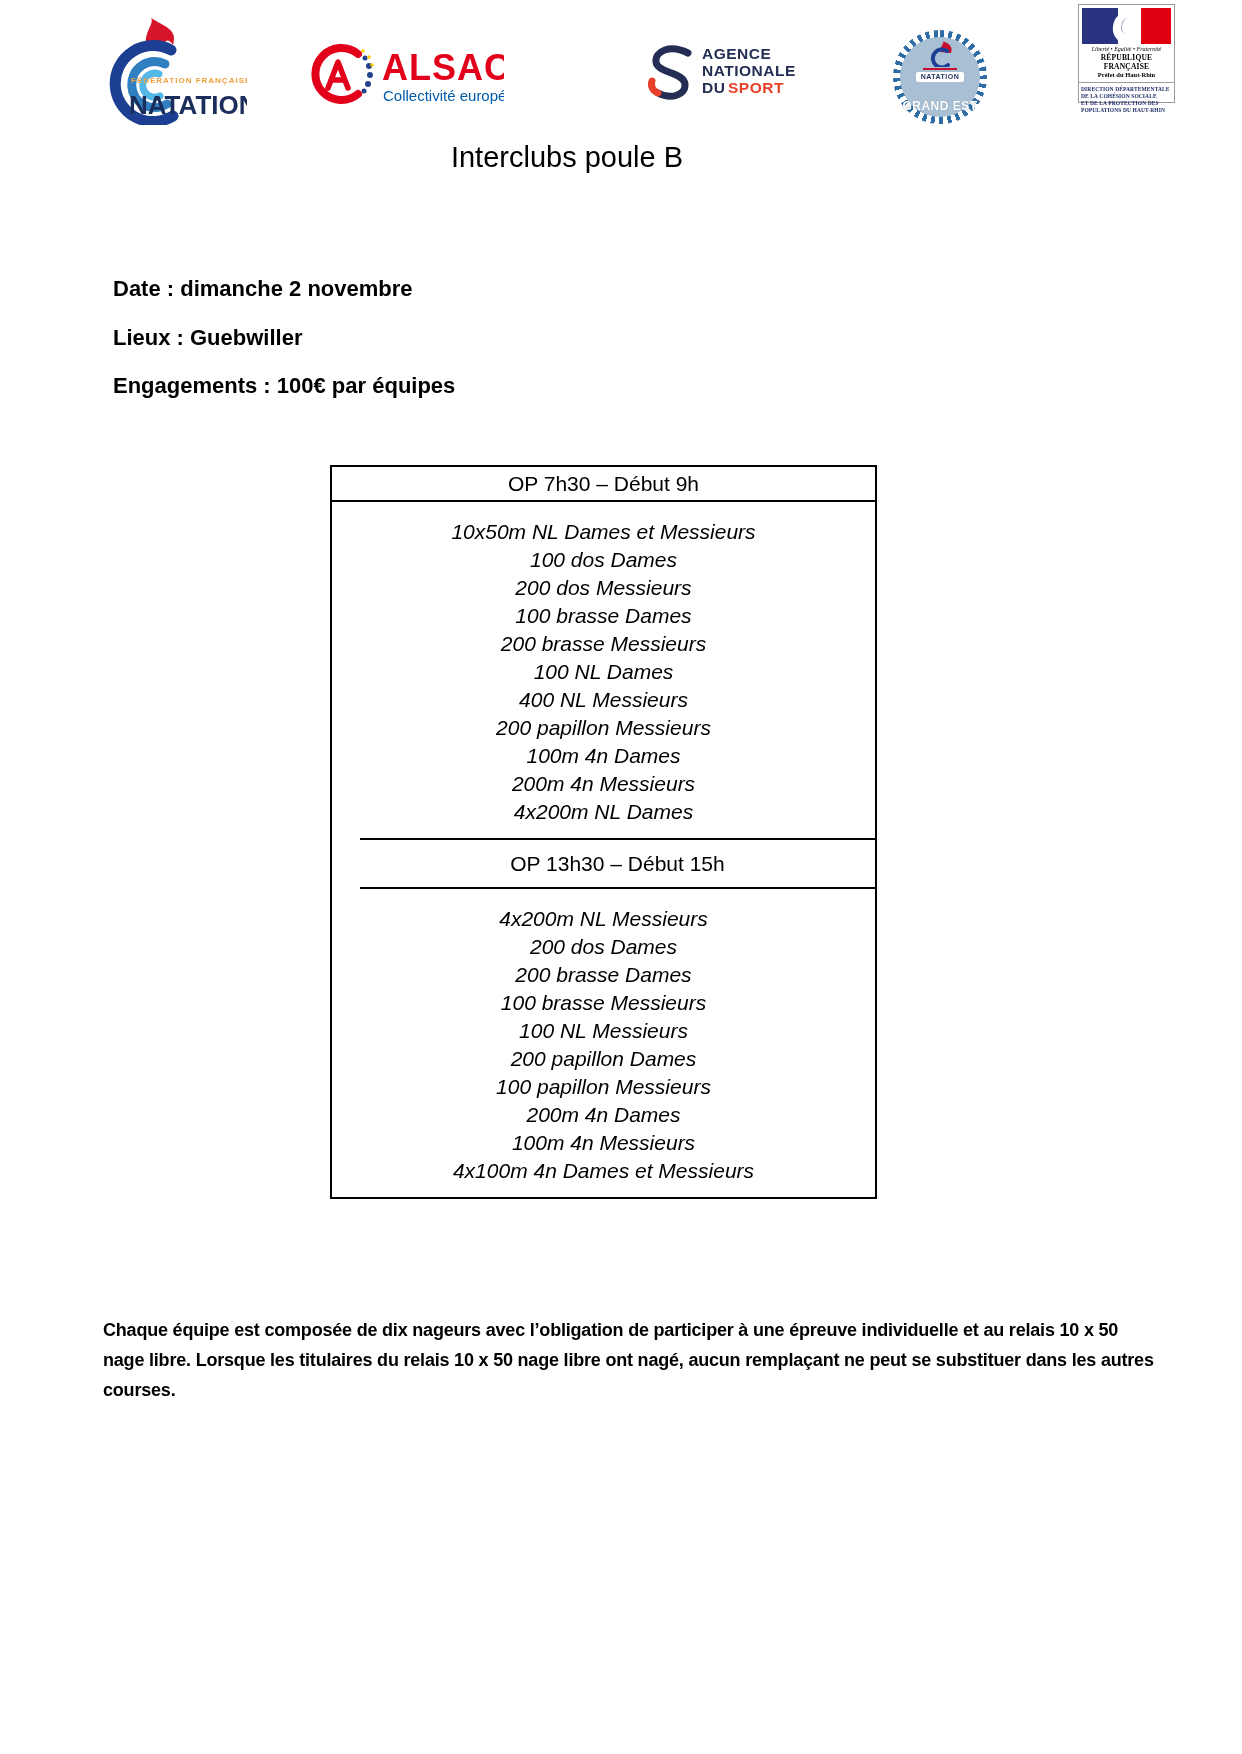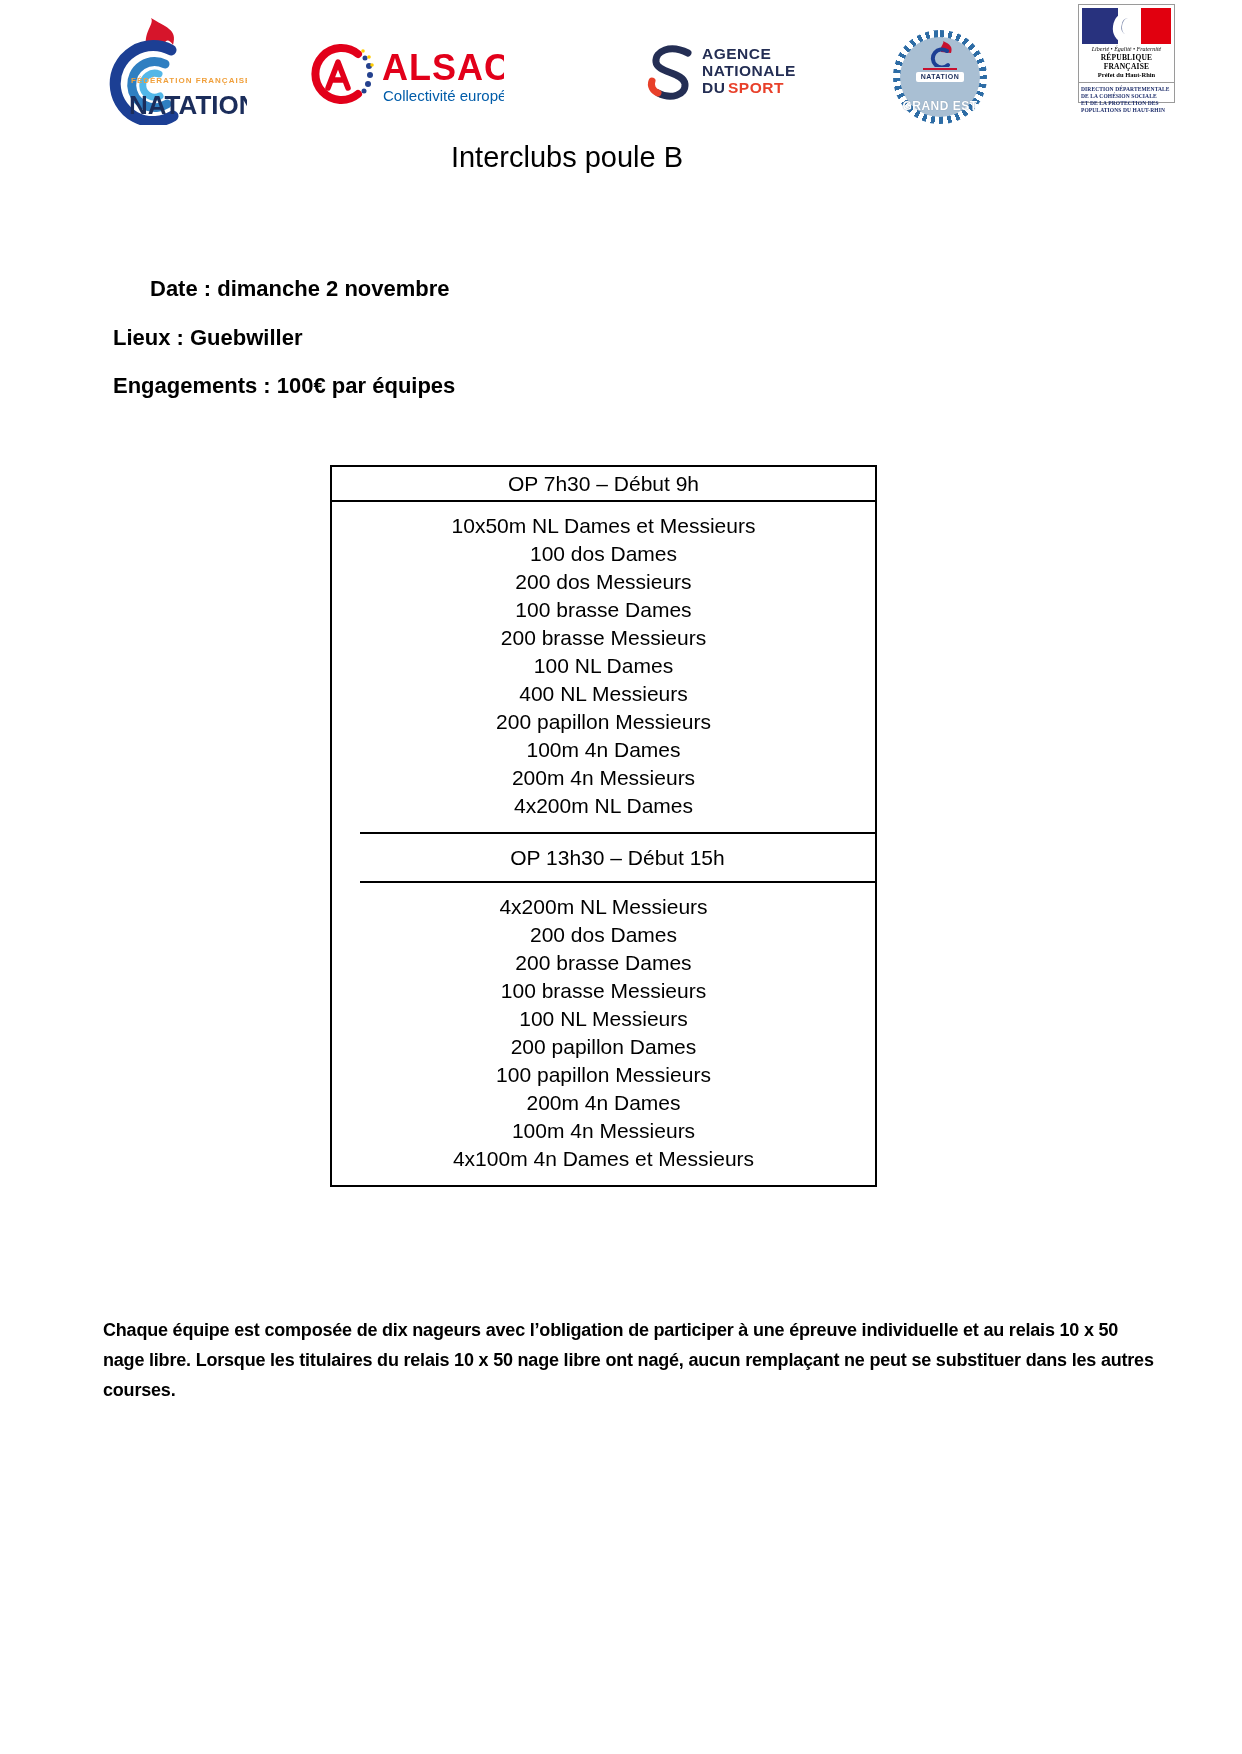--- a/index.html
+++ b/index.html
@@ -39,28 +39,28 @@
   .pref-rep{font-weight:bold;font-size:7.5px;text-align:center;line-height:9px;letter-spacing:.2px;}
   .pref-prefet{font-weight:bold;font-size:6.5px;text-align:center;line-height:8px;}
   .pref-dir{border-top:1px solid #9a9a9a;margin-top:3px;padding:3px 2px 0;
     color:#1d2d6b;font-weight:bold;font-size:5.5px;text-align:left;line-height:7px;letter-spacing:.1px;}
   .pref-dir div{white-space:nowrap;}
 
   
   .doc-title{position:absolute;top:140px;left:0;width:1134px;text-align:center;
     font-size:29px;font-weight:normal;line-height:34px;}
   .info-line{position:absolute;left:113px;font-weight:bold;font-size:22px;line-height:26px;}
-  .info-date{top:276px;margin-left:37px;} .info-lieux{top:325px;} .info-eng{top:373px;}
+  .info-date{top:276px;} .info-lieux{top:325px;} .info-eng{top:373px;}
 
   
   .schedule{position:absolute;left:330px;top:465px;width:543px;border:2px solid #000;
     text-align:center;font-size:21px;}
   .session-header{border-bottom:2px solid #000;padding:4px 15px;line-height:25px;}
   .session + .session .session-header{border-top:2px solid #000;padding:11px 16px;margin-left:28px;}
-  .session-body{padding:10px 0 12px;}
+  .session-body{padding:16px 0 12px;font-style:italic;}
   .event-line{line-height:28px;}
 
   
   .footnote{position:absolute;left:103px;top:1315px;width:952px;font-weight:bold;
     font-size:18px;letter-spacing:-0.2px;}
   .foot-line{line-height:30px;white-space:nowrap;}
 </style>
 </head>
 <body>
 

